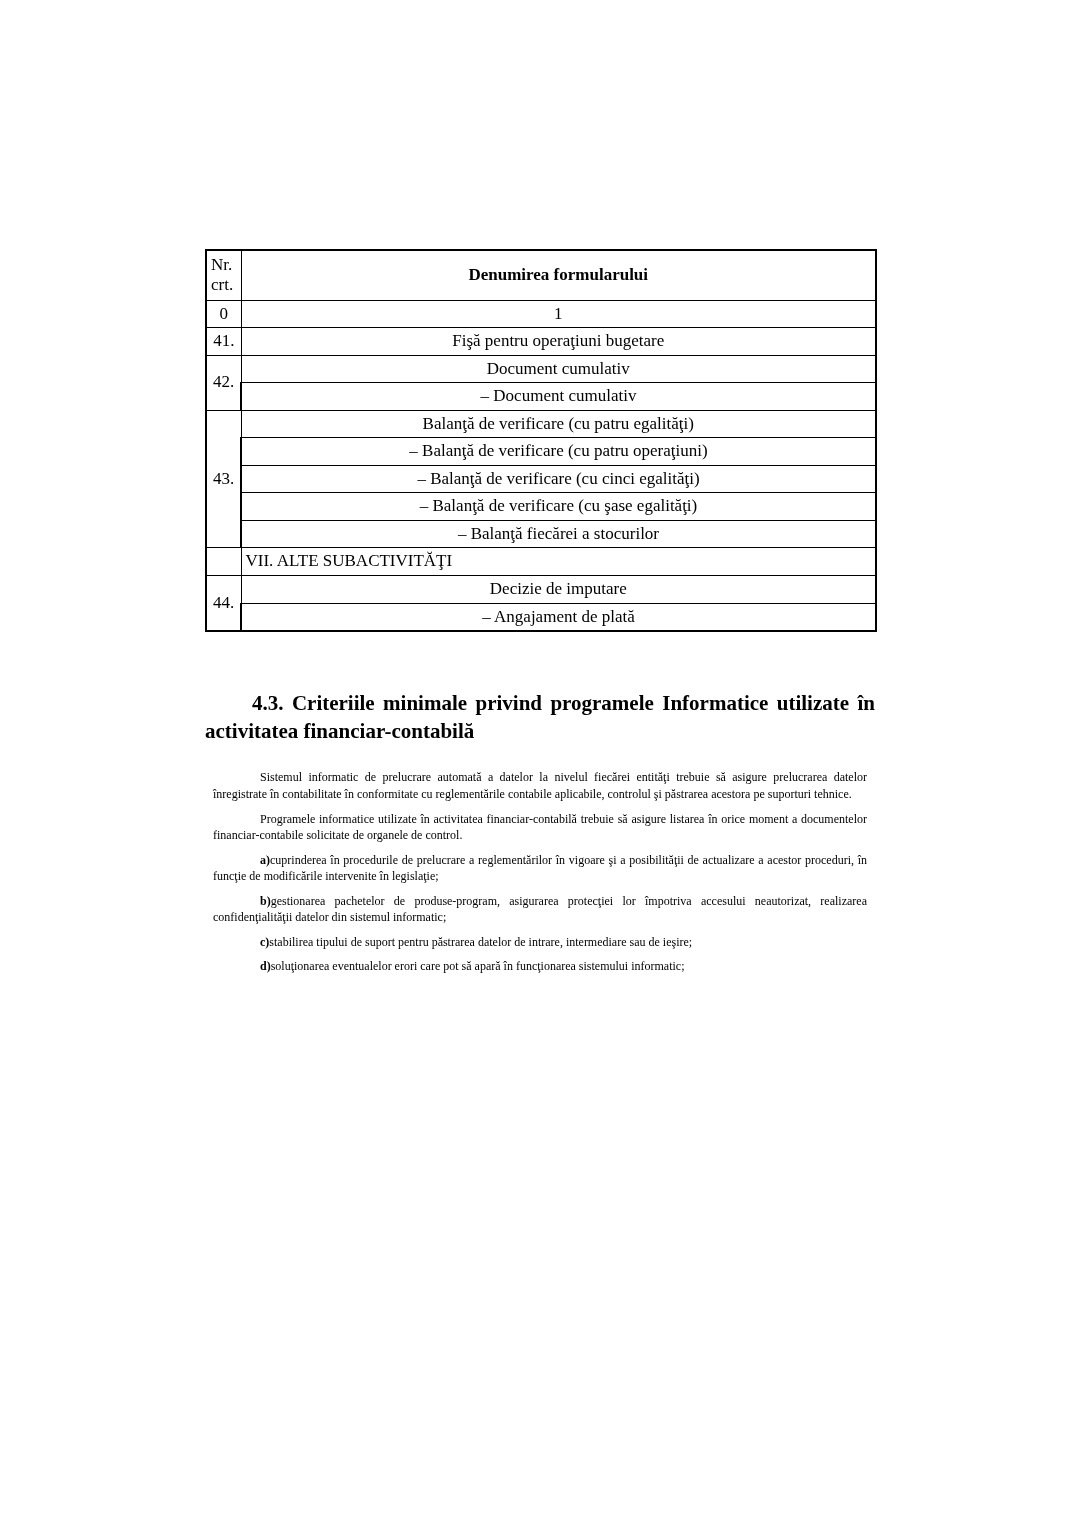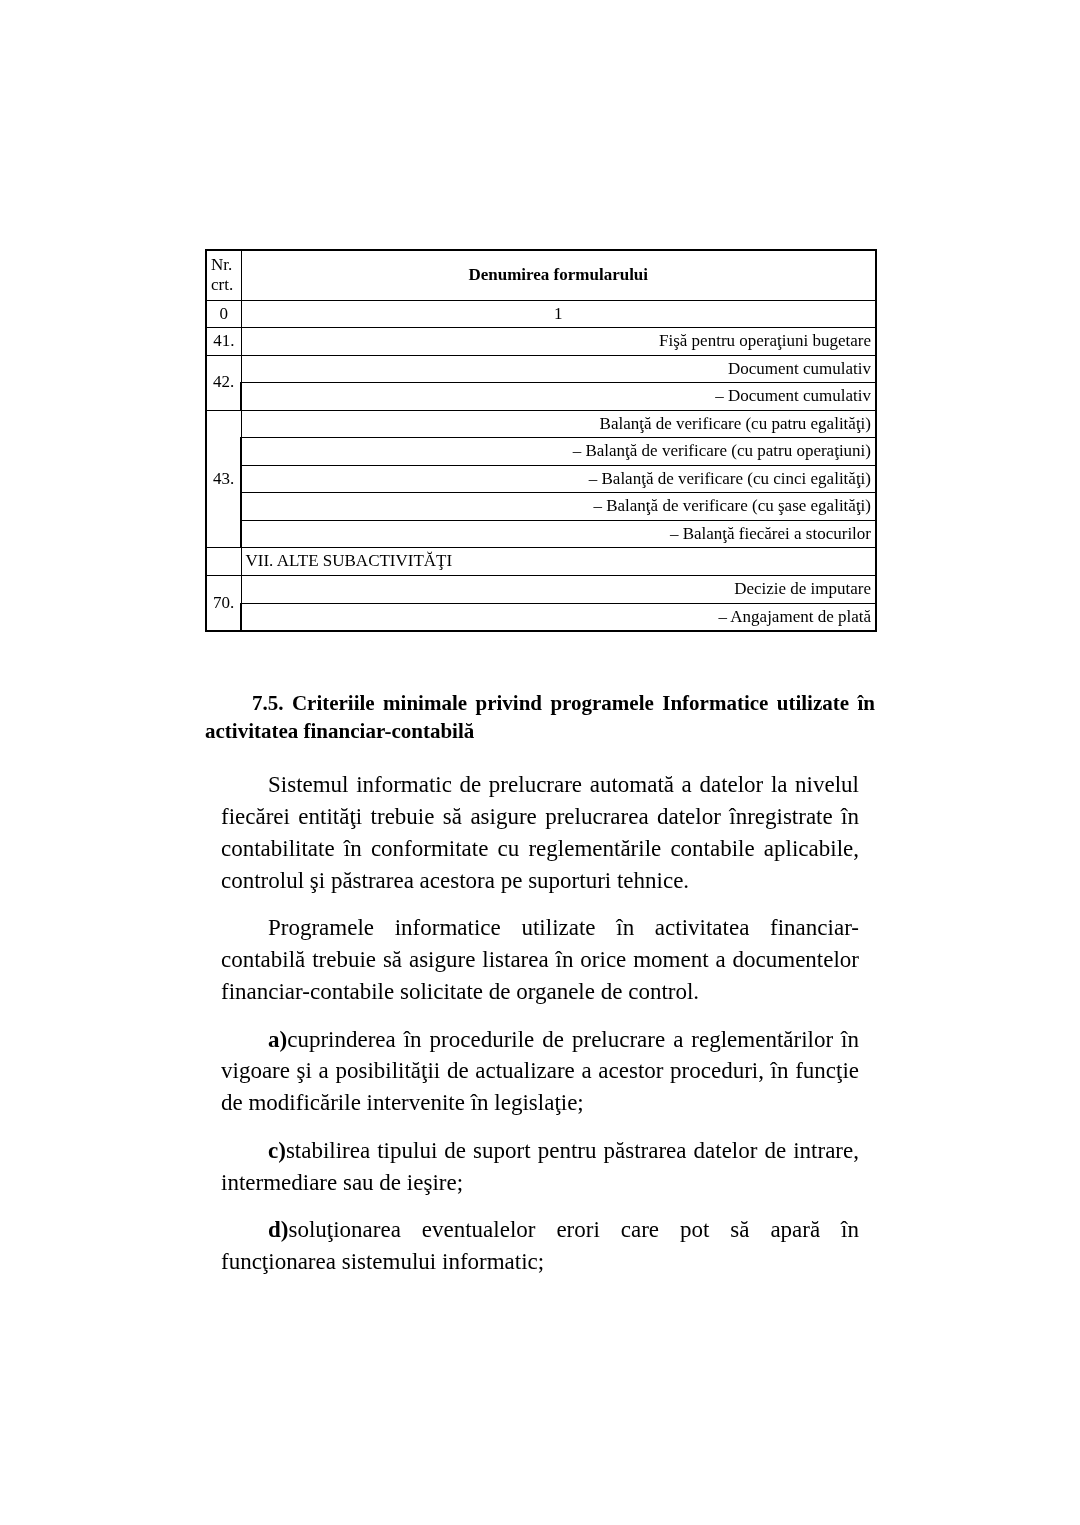--- a/index.html
+++ b/index.html
@@ -57,21 +57,21 @@
   td.num {
     text-align: center;
     padding-left: 2px;
     padding-right: 2px;
   }
   td.num-head {
     text-align: left;
     padding-left: 5px;
     line-height: 1.18;
   }
-  td.name { text-align: right; padding-left: 12px; }
+  td.name { text-align: center; padding-left: 12px; }
   td.name-head {
     text-align: center;
     font-weight: bold;
     padding-top: 9px;
     padding-bottom: 9px;
   }
   td.center { text-align: center; }
   td.sub { padding-left: 40px; }
   td.section {
     padding-left: 12px;
@@ -94,23 +94,23 @@
     font-size: 21px;
     font-weight: bold;
     line-height: 1.32;
     margin: 0 0 24px 0;
     text-align: justify;
     text-indent: 47px;
     text-justify: inter-word;
   }
 
   p.body {
-    font-size: 23px;
+    font-size: 12px;
     line-height: 1.38;
-    margin: 16px;
+    margin: 8px;
     text-align: justify;
     text-indent: 47px;
     text-justify: inter-word;
   }
 
   p.body b { font-weight: bold; }
 </style>
 </head>
 <body>
 
@@ -165,36 +165,37 @@
         <tr class="rowh">
           <td class="name sub">– Balanţă fiecărei a stocurilor</td>
         </tr>
 
         <tr>
           <td class="num"></td>
           <td class="section">VII. ALTE SUBACTIVITĂŢI</td>
         </tr>
 
         <tr class="rowh">
-          <td class="num" rowspan="2">70.</td>
+          <td class="num" rowspan="2">44.</td>
           <td class="name">Decizie de imputare</td>
         </tr>
         <tr class="rowh">
           <td class="name sub">– Angajament de plată</td>
         </tr>
       </tbody>
     </table>
   </div>
 
   <div class="content">
 
-    <h2 class="section-title">7.5. Criteriile minimale privind programele Informatice utilizate în activitatea financiar-contabilă</h2>
+    <h2 class="section-title">4.3. Criteriile minimale privind programele Informatice utilizate în activitatea financiar-contabilă</h2>
 
     <p class="body">Sistemul informatic de prelucrare automată a datelor la nivelul fiecărei entităţi trebuie să asigure prelucrarea datelor înregistrate în contabilitate în conformitate cu reglementările contabile aplicabile, controlul şi păstrarea acestora pe suporturi tehnice.</p>
     <p class="body">Programele informatice utilizate în activitatea financiar-contabilă trebuie să asigure listarea în orice moment a documentelor financiar-contabile solicitate de organele de control.</p>
 
     <p class="body"><b>a)</b><span>cuprinderea în procedurile de prelucrare a reglementărilor în vigoare şi a posibilităţii de actualizare a acestor proceduri, în funcţie de modificările intervenite în legislaţie;</span></p>
+    <p class="body"><b>b)</b><span>gestionarea pachetelor de produse-program, asigurarea protecţiei lor împotriva accesului neautorizat, realizarea confidenţialităţii datelor din sistemul informatic;</span></p>
     <p class="body"><b>c)</b><span>stabilirea tipului de suport pentru păstrarea datelor de intrare, intermediare sau de ieşire;</span></p>
     <p class="body"><b>d)</b><span>soluţionarea eventualelor erori care pot să apară în funcţionarea sistemului informatic;</span></p>
 
   </div>
 
 </div>
 
 </body></html>

